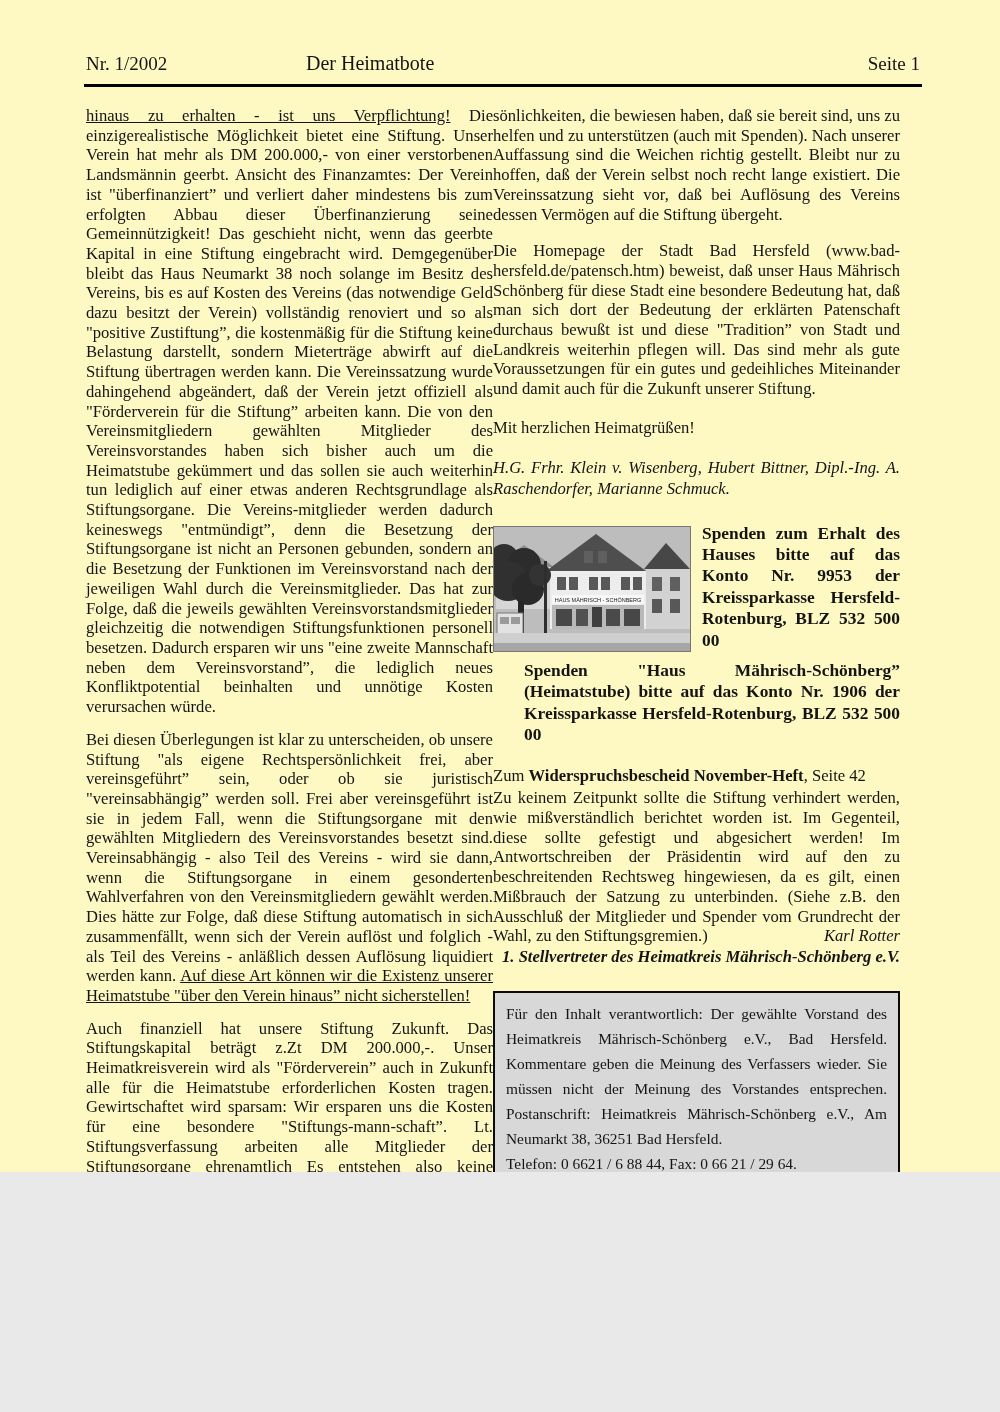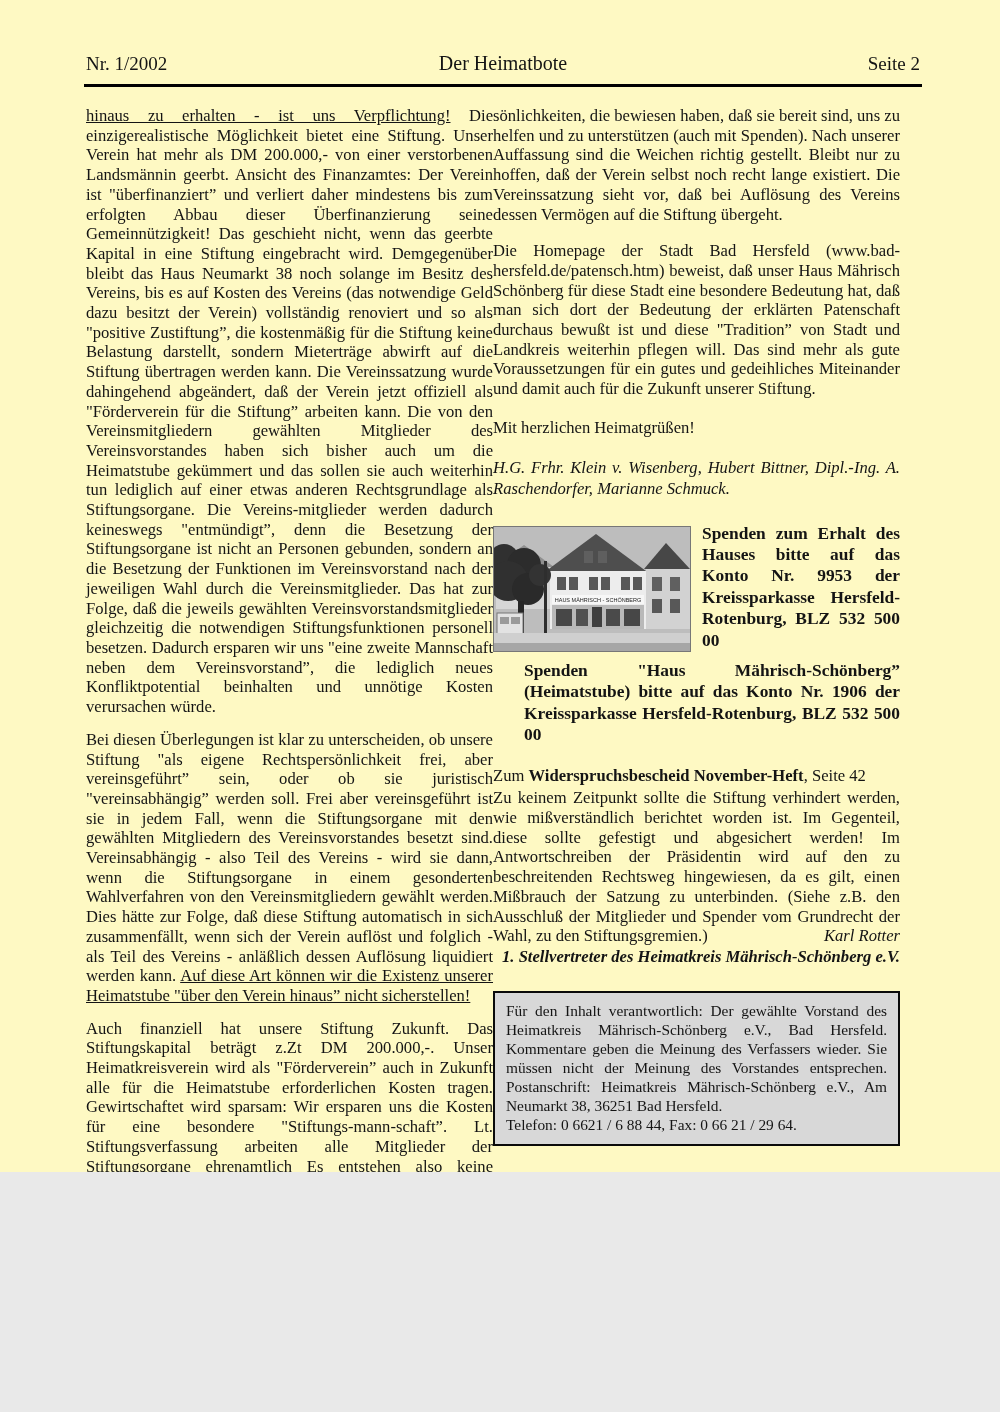--- a/index.html
+++ b/index.html
@@ -1,21 +1,21 @@
 <!DOCTYPE html>
 <html><head>
 <meta charset="utf-8">
 <style>
   html,body{margin:0;padding:0;background:#e9e9e9;}
   .page{position:relative;width:1000px;height:1172px;background:#fef9c3;margin:0 auto;
         font-family:"Liberation Serif",serif;color:#141414;overflow:hidden;}
   
   .header{position:absolute;left:86px;top:52px;width:834px;display:flex;align-items:baseline;font-size:19px;}
   .header .hl{width:220px;text-align:left;}
-  .header .hc{flex:1;text-align:center;font-size:20px;}
+  .header .hc{flex:1;font-size:20px;}
   .header .hr{width:220px;text-align:right;}
   .rule{position:absolute;left:84px;top:84px;width:838px;border-top:3px solid #000;}
   
   .cols{position:absolute;left:86px;top:106px;width:834px;display:flex;}
   .col{width:407px;text-align:justify;font-size:16.6px;line-height:19.7px;}
   .col p{margin:0 0 13px 0;}
   .u{text-decoration:underline;}
   .sig{font-style:italic;line-height:21px;margin-bottom:24px !important;}
   .rp1{margin-bottom:17px !important;}
   .rp2{margin-bottom:19px !important;}
@@ -27,21 +27,21 @@
   .don2{margin-bottom:0 !important;}
   
   .wider{margin-bottom:24px;clear:both;margin-top:9px;}
   .whead{margin:0 0 3px 0 !important;}
   .whead b{font-weight:bold;}
   .wbody{margin:0 !important;}
   .wauthor{margin-top:-19.7px;text-align:right;font-style:italic;}
   .wtitle{text-align:right;font-style:italic;margin-top:1px;font-weight:bold;}
   
   .impressum{background:#d8d8d8;border:2px solid #0a0a0a;padding:8px 11px 10px 11px;
-             font-size:15.4px;line-height:19px;margin-bottom:31px;text-align:justify;}
+             font-size:15.4px;line-height:25px;margin-bottom:31px;text-align:justify;}
   .impressum p{margin:0 !important;}
   
   .labelbox{position:relative;border:3px solid #0a0a0a;height:216px;background:#fff;}
   .liq-label{position:absolute;width:110px;text-align:center;}
   .arch{position:relative;width:110px;height:150px;margin:0 auto;
         background:linear-gradient(180deg,#c7c7c7 0%,#d6d6d6 45%,#e2e2e2 100%);
         border-radius:50% 50% 5% 5% / 72% 72% 4% 4%;
         box-shadow:inset 0 0 0 1px #a8a8a8;overflow:hidden;}
   .man-svg{display:block;margin:4px auto 0 auto;width:100px;height:66px;}
   .lbrand{font-family:"Liberation Sans",sans-serif;font-size:6.6px;font-weight:bold;letter-spacing:.6px;color:#3a3a3a;margin-top:-3px;}
@@ -72,21 +72,21 @@
   .ml-l{left:6px;} .ml-r{right:6px;}
 </style>
 </head>
 <body>
 
 <div class="page">
 
   <div class="header">
     <span class="hl">Nr. 1/2002</span>
     <span class="hc">Der Heimatbote</span>
-    <span class="hr">Seite 2</span>
+    <span class="hr">Seite 1</span>
   </div>
   <div class="rule"></div>
 
   <div class="cols">
 
     <div class="col">
       <p><span class="u">hinaus zu erhalten - ist uns Verpflichtung!</span><span> Die einzigerealistische Möglichkeit bietet eine Stiftung. Unser Verein hat mehr als DM 200.000,- von einer verstorbenen Landsmännin geerbt. Ansicht des Finanzamtes: Der Verein ist "überfinanziert” und verliert daher mindestens bis zum erfolgten Abbau dieser Überfinanzierung seine Gemeinnützigkeit! Das geschieht nicht, wenn das geerbte Kapital in eine Stiftung eingebracht wird. Demgegenüber bleibt das Haus Neumarkt 38 noch solange im Besitz des Vereins, bis es auf Kosten des Vereins (das notwendige Geld dazu besitzt der Verein) vollständig renoviert und so als "positive Zustiftung”, die kostenmäßig für die Stiftung keine Belastung darstellt, sondern Mieterträge abwirft auf die Stiftung übertragen werden kann. Die Vereinssatzung wurde dahingehend abgeändert, daß der Verein jetzt offiziell als "Förderverein für die Stiftung” arbeiten kann. Die von den Vereinsmitgliedern gewählten Mitglieder des Vereinsvorstandes haben sich bisher auch um die Heimatstube gekümmert und das sollen sie auch weiterhin tun lediglich auf einer etwas anderen Rechtsgrundlage als Stiftungsorgane. Die Vereins-mitglieder werden dadurch keineswegs "entmündigt”, denn die Besetzung der Stiftungsorgane ist nicht an Personen gebunden, sondern an die Besetzung der Funktionen im Vereinsvorstand nach der jeweiligen Wahl durch die Vereinsmitglieder. Das hat zur Folge, daß die jeweils gewählten Vereinsvorstandsmitglieder gleichzeitig die notwendigen Stiftungsfunktionen personell besetzen. Dadurch ersparen wir uns "eine zweite Mannschaft neben dem Vereinsvorstand”, die lediglich neues Konfliktpotential beinhalten und unnötige Kosten verursachen würde.</span></p>
       <p><span>Bei diesen Überlegungen ist klar zu unterscheiden, ob unsere Stiftung "als eigene Rechtspersönlichkeit frei, aber vereinsgeführt” sein, oder ob sie juristisch "vereinsabhängig” werden soll. Frei aber vereinsgeführt ist sie in jedem Fall, wenn die Stiftungsorgane mit den gewählten Mitgliedern des Vereinsvorstandes besetzt sind. Vereinsabhängig - also Teil des Vereins - wird sie dann, wenn die Stiftungsorgane in einem gesonderten Wahlverfahren von den Vereinsmitgliedern gewählt werden. Dies hätte zur Folge, daß diese Stiftung automatisch in sich zusammenfällt, wenn sich der Verein auflöst und folglich - als Teil des Vereins - anläßlich dessen Auflösung liquidiert werden kann. </span><span class="u">Auf diese Art können wir die Existenz unserer Heimatstube "über den Verein hinaus” nicht sicherstellen!</span></p>
       <p>Auch finanziell hat unsere Stiftung Zukunft. Das Stiftungskapital beträgt z.Zt DM 200.000,-. Unser Heimatkreisverein wird als "Förderverein” auch in Zukunft alle für die Heimatstube erforderlichen Kosten tragen. Gewirtschaftet wird sparsam: Wir ersparen uns die Kosten für eine besondere "Stiftungs-mann-schaft”. Lt. Stiftungsverfassung arbeiten alle Mitglieder der Stiftungsorgane ehrenamtlich Es entstehen also keine Personalkosten. Die Zinsen aus dem Stiftungskapital verbleiben der Stiftung und werden von Zeit zu Zeit zur Erhöhung des Stiftungskapitals "aus eigenen Mitteln” verwendet. Nach neuester Steuergesetzgebung kann jeder bis zu DM 40.000,- bei Zuwendungen an die Stiftung steuerlich absetzen. Das ist der große Vorteil gegenüber gemeinnützigen Vereinen. Als Mitglieder im Stiftungsbeirat konnten wir den Bürgermeister von Bad Hersfeld und einen wichtigen Vertreter der dortigen Sparkasse gewinnen. Per-</p>
     </div>

